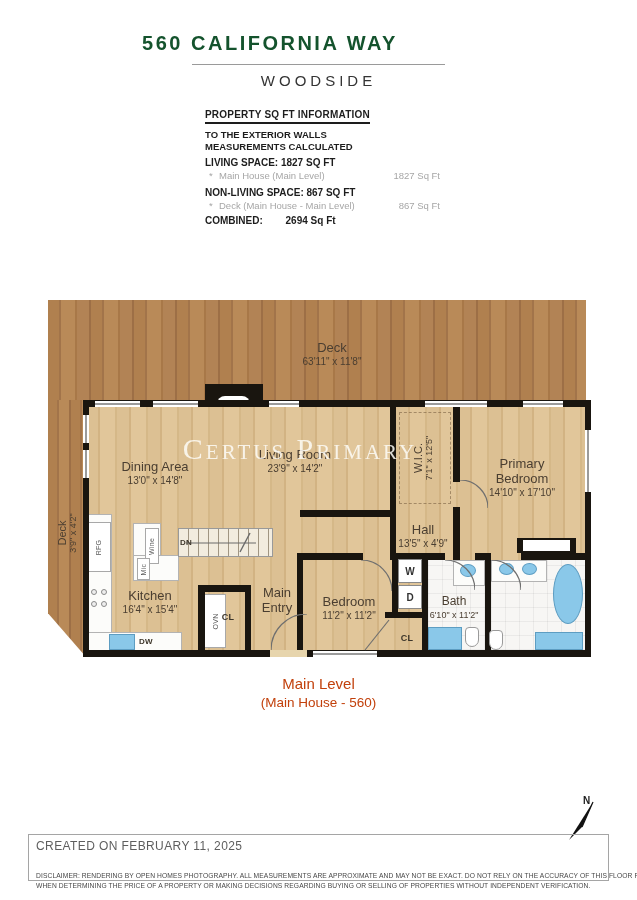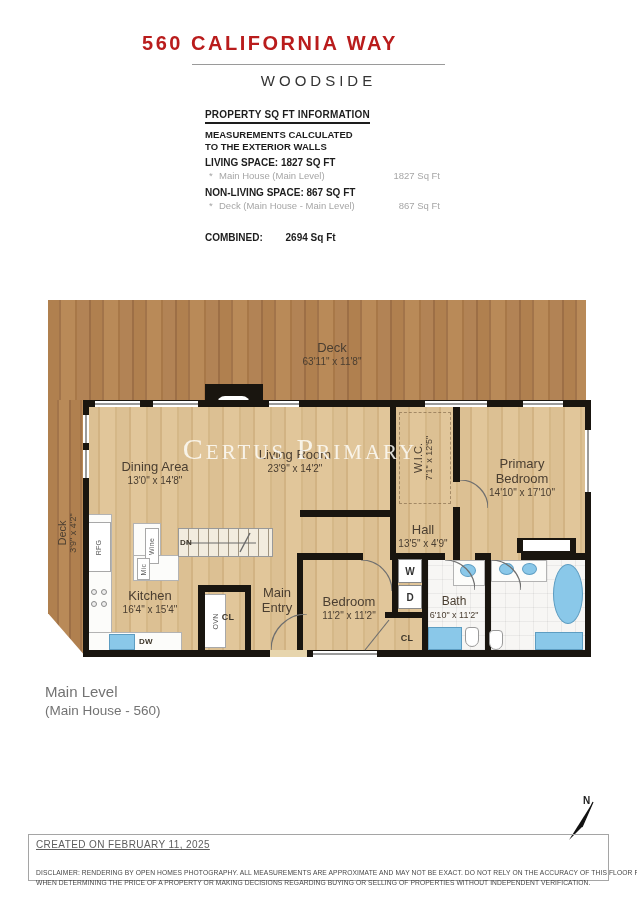--- a/index.html
+++ b/index.html
@@ -1,33 +1,33 @@
 <!DOCTYPE html>
 <html><head>
 <meta charset="utf-8">
 <style>
   html,body{margin:0;padding:0;background:#fff;}
   .page{position:relative;width:637px;height:900px;background:#ffffff;overflow:hidden;
         font-family:"Liberation Sans", sans-serif;}
   
   .addr{position:absolute;left:0;top:32px;width:540px;text-align:center;
-        font-size:20px;font-weight:700;letter-spacing:2.5px;color:#b91c1c;}
+        font-size:20px;font-weight:700;letter-spacing:2.5px;color:#14532d;}
   .addr-rule{position:absolute;left:192px;top:64px;width:253px;height:1px;background:#9a9a9a;}
   .city{position:absolute;left:0;top:72px;width:637px;text-align:center;
         font-size:15px;font-weight:400;letter-spacing:4px;color:#343434;}
   
   .info{position:absolute;left:205px;top:104px;width:235px;color:#1d1d1d;}
   .info-title{display:inline-block;font-size:10px;font-weight:700;letter-spacing:.2px;
         border-bottom:2px solid #1d1d1d;padding-bottom:2px;margin-bottom:5px;}
   .info-note{font-size:9.5px;font-weight:700;line-height:11.5px;}
   .info-sec{font-size:10px;font-weight:700;margin-top:4px;line-height:13px;}
   .info-item{display:flex;font-size:9.5px;color:#a6a6a6;line-height:13px;padding-left:4px;}
   .info-item .b{width:10px;}
   .info-item .v{margin-left:auto;}
-  .info-comb{font-size:10px;font-weight:700;margin-top:20px;}
+  .info-comb{font-size:10px;font-weight:700;margin-top:3px;}
   .info-comb .v{margin-left:20px;}
   
   .plan{position:absolute;left:45px;top:300px;width:547px;height:362px;}
   .deck-top{position:absolute;left:3px;top:0;width:538px;height:100px;
         background:repeating-linear-gradient(90deg,#b0804f 0 11px,#a2744a 11px 13px,#b98a58 13px 27px,#a87848 27px 29px,#b28355 29px 41px,#9d6f46 41px 43px);}
   .deck-left{position:absolute;left:3px;top:100px;width:38px;height:257px;
         background:repeating-linear-gradient(90deg,#b0804f 0 9px,#a2744a 9px 11px,#b98a58 11px 21px,#9d6f46 21px 23px);
         clip-path:polygon(0 0,100% 0,100% 100%,0 83%);}
   .floor{position:absolute;left:41px;top:100px;width:505px;height:257px;
         background:repeating-linear-gradient(90deg,#dcc093 0 12px,#d2b383 12px 14px,#e1c69a 14px 29px,#d5b888 29px 31px);}
@@ -57,43 +57,43 @@
   .rlabel{position:absolute;text-align:center;color:#4a3e31;transform:translate(-50%,-50%);}
   .rlabel.rot{transform:translate(-50%,-50%) rotate(-90deg);}
   .rname{font-size:13px;line-height:15px;}
   .rdims{font-size:10px;line-height:13px;}
   .fx{position:absolute;font-size:9px;font-weight:700;color:#3c352a;transform:translate(-50%,-50%);letter-spacing:.3px;}
   .fx.sm{font-size:8px;}
   .watermark{position:absolute;left:110px;top:132px;width:290px;text-align:center;
         font-family:"Liberation Serif", serif;font-variant:small-caps;font-size:30px;letter-spacing:3px;
         color:rgba(253,251,247,.85);white-space:nowrap;}
   
-  .caption{position:absolute;left:45px;top:674px;width:547px;text-align:left;color:#737373;margin-top:8px;}
+  .caption{position:absolute;left:45px;top:674px;width:547px;text-align:center;color:#c2410c;}
   .cap1{font-size:15px;line-height:20px;}
   .cap2{font-size:13.5px;line-height:18px;}
   .compass-n{position:absolute;left:583px;top:795px;font-size:10px;font-weight:700;color:#222;}
   .compass{position:absolute;left:563px;top:800px;}
   .footbox{position:absolute;left:28px;top:834px;width:581px;height:47px;border:1px solid #a5a5a5;
         box-sizing:border-box;padding:4px 7px;}
-  .created{font-size:10px;color:#5e5e5e;letter-spacing:.4px;margin-bottom:18px;text-decoration:underline;}
+  .created{font-size:12px;color:#5e5e5e;letter-spacing:.4px;margin-bottom:18px;}
   .disc{font-size:6.7px;color:#464646;line-height:9.5px;white-space:nowrap;letter-spacing:.1px;}
 </style>
 </head>
 <body>
 
 <div class="page">
 
   <div class="addr">560 CALIFORNIA WAY</div>
   <div class="addr-rule"></div>
   <div class="city">WOODSIDE</div>
 
   <div class="info">
     <div class="info-title">PROPERTY SQ FT INFORMATION</div>
+    <div class="info-note">TO THE EXTERIOR WALLS</div>
     <div class="info-note">MEASUREMENTS CALCULATED</div>
-    <div class="info-note">TO THE EXTERIOR WALLS</div>
     <div class="info-sec">LIVING SPACE: 1827 SQ FT</div>
     <div class="info-item">
       <span class="b">*</span>
       <span>Main House (Main Level)</span>
       <span class="v">1827 Sq Ft</span>
     </div>
     <div class="info-sec">NON-LIVING SPACE: 867 SQ FT</div>
     <div class="info-item">
       <span class="b">*</span>
       <span>Deck (Main House - Main Level)</span>

